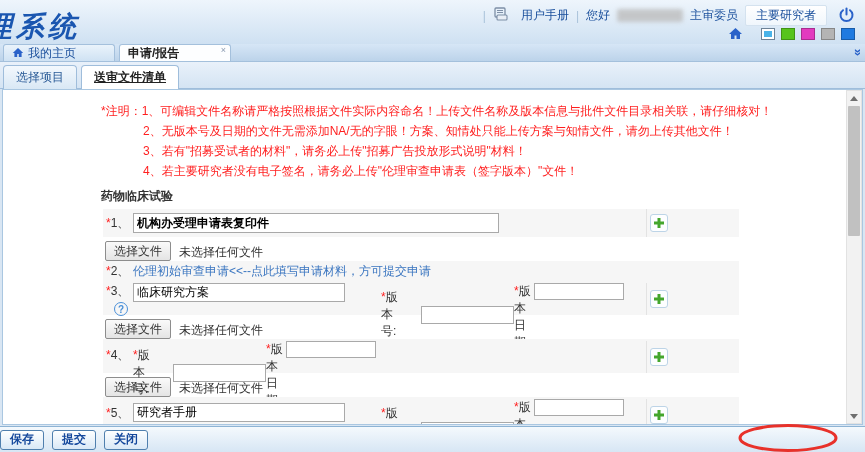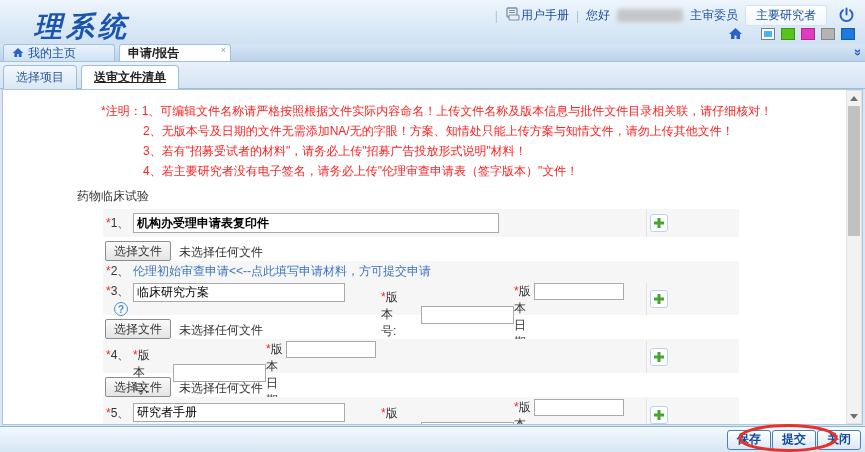--- a/index.html
+++ b/index.html
@@ -1,23 +1,23 @@
 <!DOCTYPE html>
 <html><head>
 <meta charset="utf-8">
 <style>
   * { margin:0; padding:0; box-sizing:border-box; }
   html,body { width:865px; height:452px; overflow:hidden; }
   body { font-family:"Liberation Sans","DejaVu Sans",sans-serif; font-size:12px; background:#d9e6f3; position:relative; color:#333; }
 
   
-  .header { position:relative; height:44px; background:linear-gradient(#eef5fc,#cfe1f2);text-align:right; }
+  .header { position:relative; height:44px; background:linear-gradient(#eef5fc,#cfe1f2); }
   .topline { position:absolute; top:5px; right:10px; display:flex; align-items:center; gap:7px; color:#1a4f9c; }
   .sep { color:#a9c2da; }
-  .manual-wrap { display:flex; align-items:center; gap:0; cursor:pointer; }
+  .manual-wrap { display:flex; align-items:center; gap:12px; cursor:pointer; }
   .role-active { background:linear-gradient(#ffffff,#f0f6fc); border:1px solid #d4e2ef; padding:1px 10px; border-radius:2px;font-family:Liberation Serif, serif; }
   .blur-name { width:66px; height:13px; background:#bdbdbd; border-radius:2px; filter:blur(2px); opacity:.8; }
   .power-icon { margin-left:4px; cursor:pointer; display:flex; }
   .subline { position:absolute; top:27px; right:10px; display:flex; align-items:center; gap:18px; }
   .swatches { display:flex; gap:6px; }
   .sw { width:14px; height:12px; border:1px solid rgba(0,0,0,.25); cursor:pointer; }
   .sw.sel { box-shadow:inset 0 0 0 2px #fff; border:1px solid #6d8296; }
   .home-glyph { color:#2a62c9; font-size:15px; line-height:12px; cursor:pointer; }
   .logo-clip { position:absolute; left:0; top:8px; width:130px; height:36px; overflow:hidden; }
   .logo-text { margin-left:-16px; font-family:"DejaVu Serif","Liberation Serif",serif; font-style:italic; font-weight:bold; font-size:28px; color:#1a56b0; letter-spacing:4px; white-space:nowrap; }
@@ -31,21 +31,21 @@
 
   
   .sub-tabs { height:27px; background:linear-gradient(#e9f1fa,#d4e4f3); border-bottom:1px solid #9fbddb; padding:3px 0 0 3px; display:flex; gap:4px; }
   .stab { height:24px; padding:0 12px; display:flex; align-items:center; font-size:12px; color:#2a5b97; background:linear-gradient(#f3f8fd,#d9e8f5); border:1px solid #9fbddb; border-bottom:none; border-radius:4px 4px 0 0; cursor:pointer; }
   .stab.active { background:#ffffff; color:#222; font-weight:bold;text-decoration:underline; }
 
   
   .content { position:absolute; top:89px; left:2px; right:2px; bottom:27px; background:#fff; border:1px solid #aac7e1; overflow:hidden; }
   .notes { margin:11px 0 0 98px; color:#ff1f1f; line-height:20px; white-space:nowrap; }
   .notes .ind { padding-left:42px; }
-  .section-label { margin:7px 0 4px 74px; color:#333; }
+  .section-label { margin:7px 0 4px 98px; color:#333;font-weight:bold; }
   .ftable { margin-left:100px; width:636px; }
   .frow { display:flex; align-items:center; background:#f6f6f6; position:relative; }
   .frow.h1 { height:28px; }
   .frow.h2 { height:20px; }
   .frow.h3 { height:34px; align-items:flex-start; padding-top:2px; }
   .filerow { display:flex; align-items:flex-end; background:#fff; height:24px; padding-left:2px; gap:8px; }
   .numcell { width:30px; padding-left:3px; flex:none; }
   .req { color:#ff1f1f; }
   .name-input-wide { width:366px; height:20px; border:1px solid #a9a9a9; font-size:12px; padding:1px 3px; font-family:inherit;font-weight:bold; }
   .name-input { width:212px; height:19px; border:1px solid #a9a9a9; font-size:12px; padding:1px 3px; font-family:inherit; }
@@ -64,21 +64,21 @@
 
   
   .scrollbar { position:absolute; top:90px; bottom:28px; right:3px; width:16px; background:#f2f2f2; border:1px solid #e2e2e2; }
   .sb-up, .sb-down { position:absolute; left:0; width:14px; height:12px; display:flex; align-items:center; justify-content:center; cursor:pointer; }
   .sb-up { top:1px; } .sb-down { bottom:1px; }
   .tri-up { width:0; height:0; border-left:4px solid transparent; border-right:4px solid transparent; border-bottom:5px solid #6f6f6f; }
   .tri-down { width:0; height:0; border-left:4px solid transparent; border-right:4px solid transparent; border-top:5px solid #6f6f6f; }
   .sb-thumb { position:absolute; top:15px; left:1px; width:12px; height:130px; background:#c1c1c1; border-radius:1px; cursor:pointer; }
 
   
-  .footer { position:absolute; left:0; right:0; bottom:0; height:26px; background:linear-gradient(#f4f9fd,#d7e6f4); border-top:1px solid #8db3d4; display:flex; align-items:center; justify-content:flex-end; padding-right:4px; gap:1px; }
+  .footer { position:absolute; left:0; right:0; bottom:0; height:26px; background:linear-gradient(#f4f9fd,#d7e6f4); border-top:1px solid #8db3d4; display:flex; align-items:center; padding-right:4px; gap:8px; }
   .fbtn { height:20px; padding:0 9px; border:1px solid #4f7fae; border-radius:3px; background:linear-gradient(#feffff,#d9e8f6); color:#15489c; font-weight:bold; font-size:12px; cursor:pointer; font-family:inherit; }
   .red-ellipse { position:absolute; right:15px; bottom:-1px; width:112px; height:29px; pointer-events:none; }
 </style>
 </head>
 <body>
 
 <div class="header">
   <div class="logo-clip">
     <div class="logo-text">理系统</div>
   </div>

